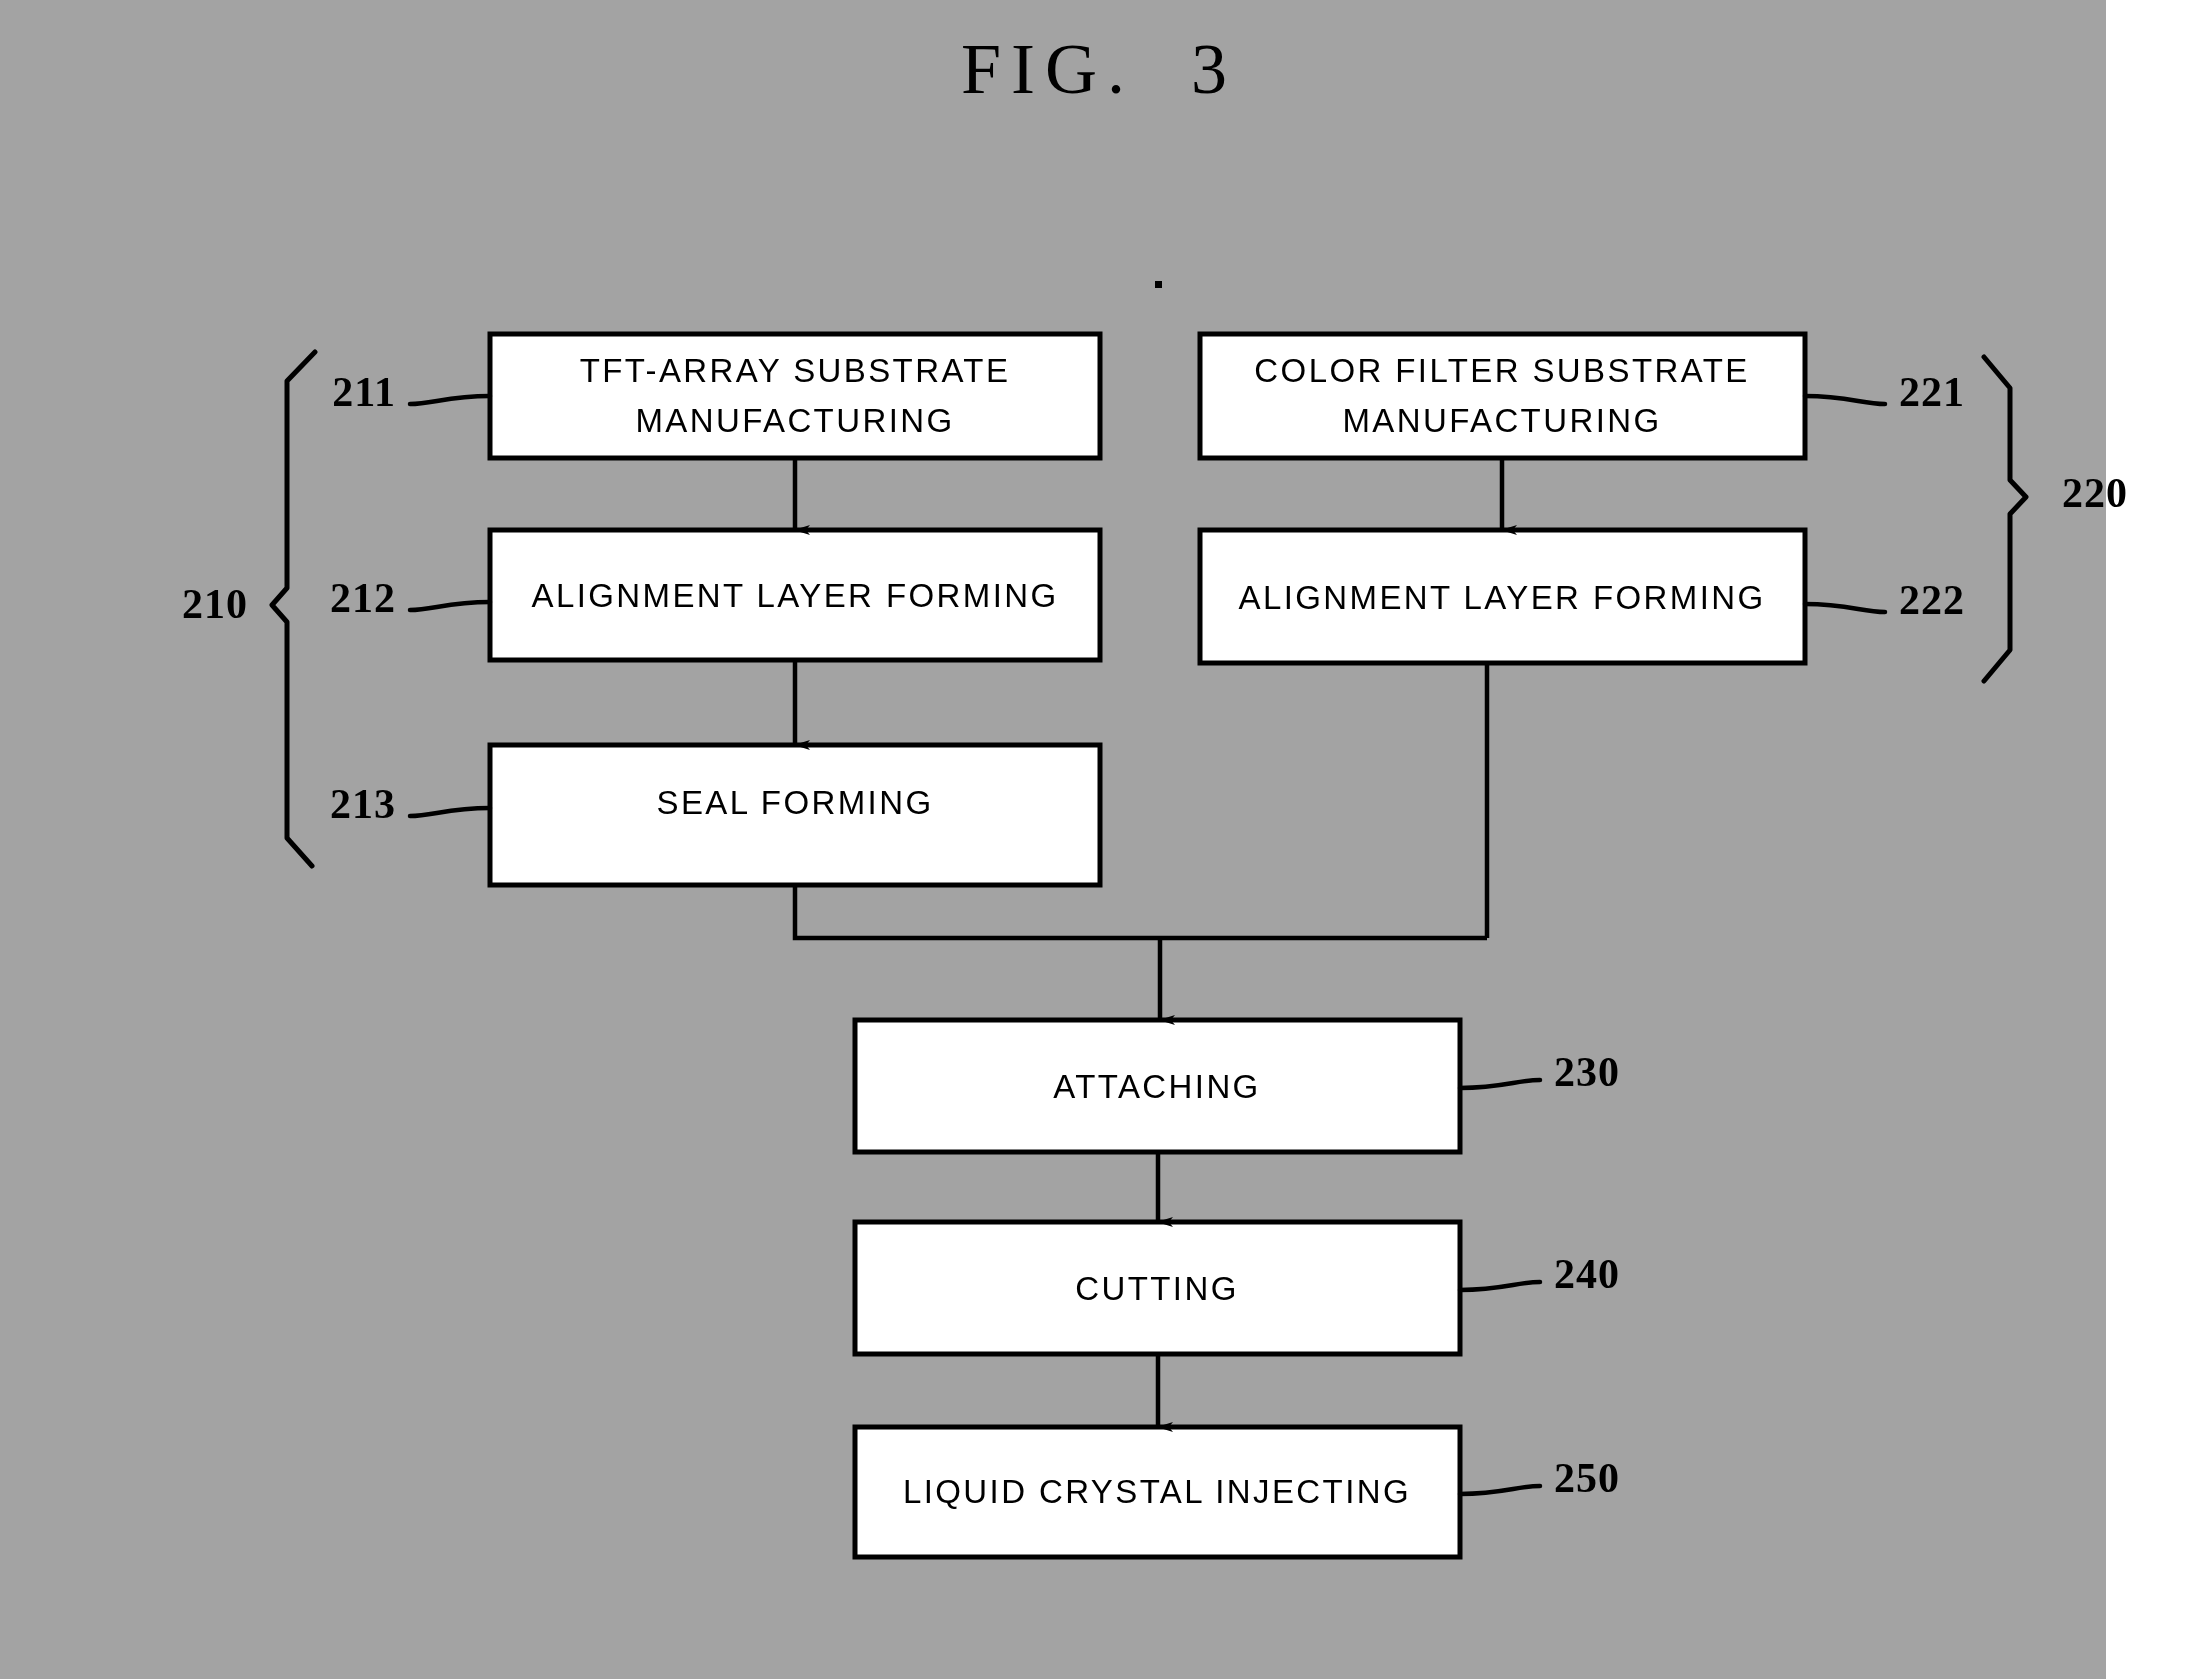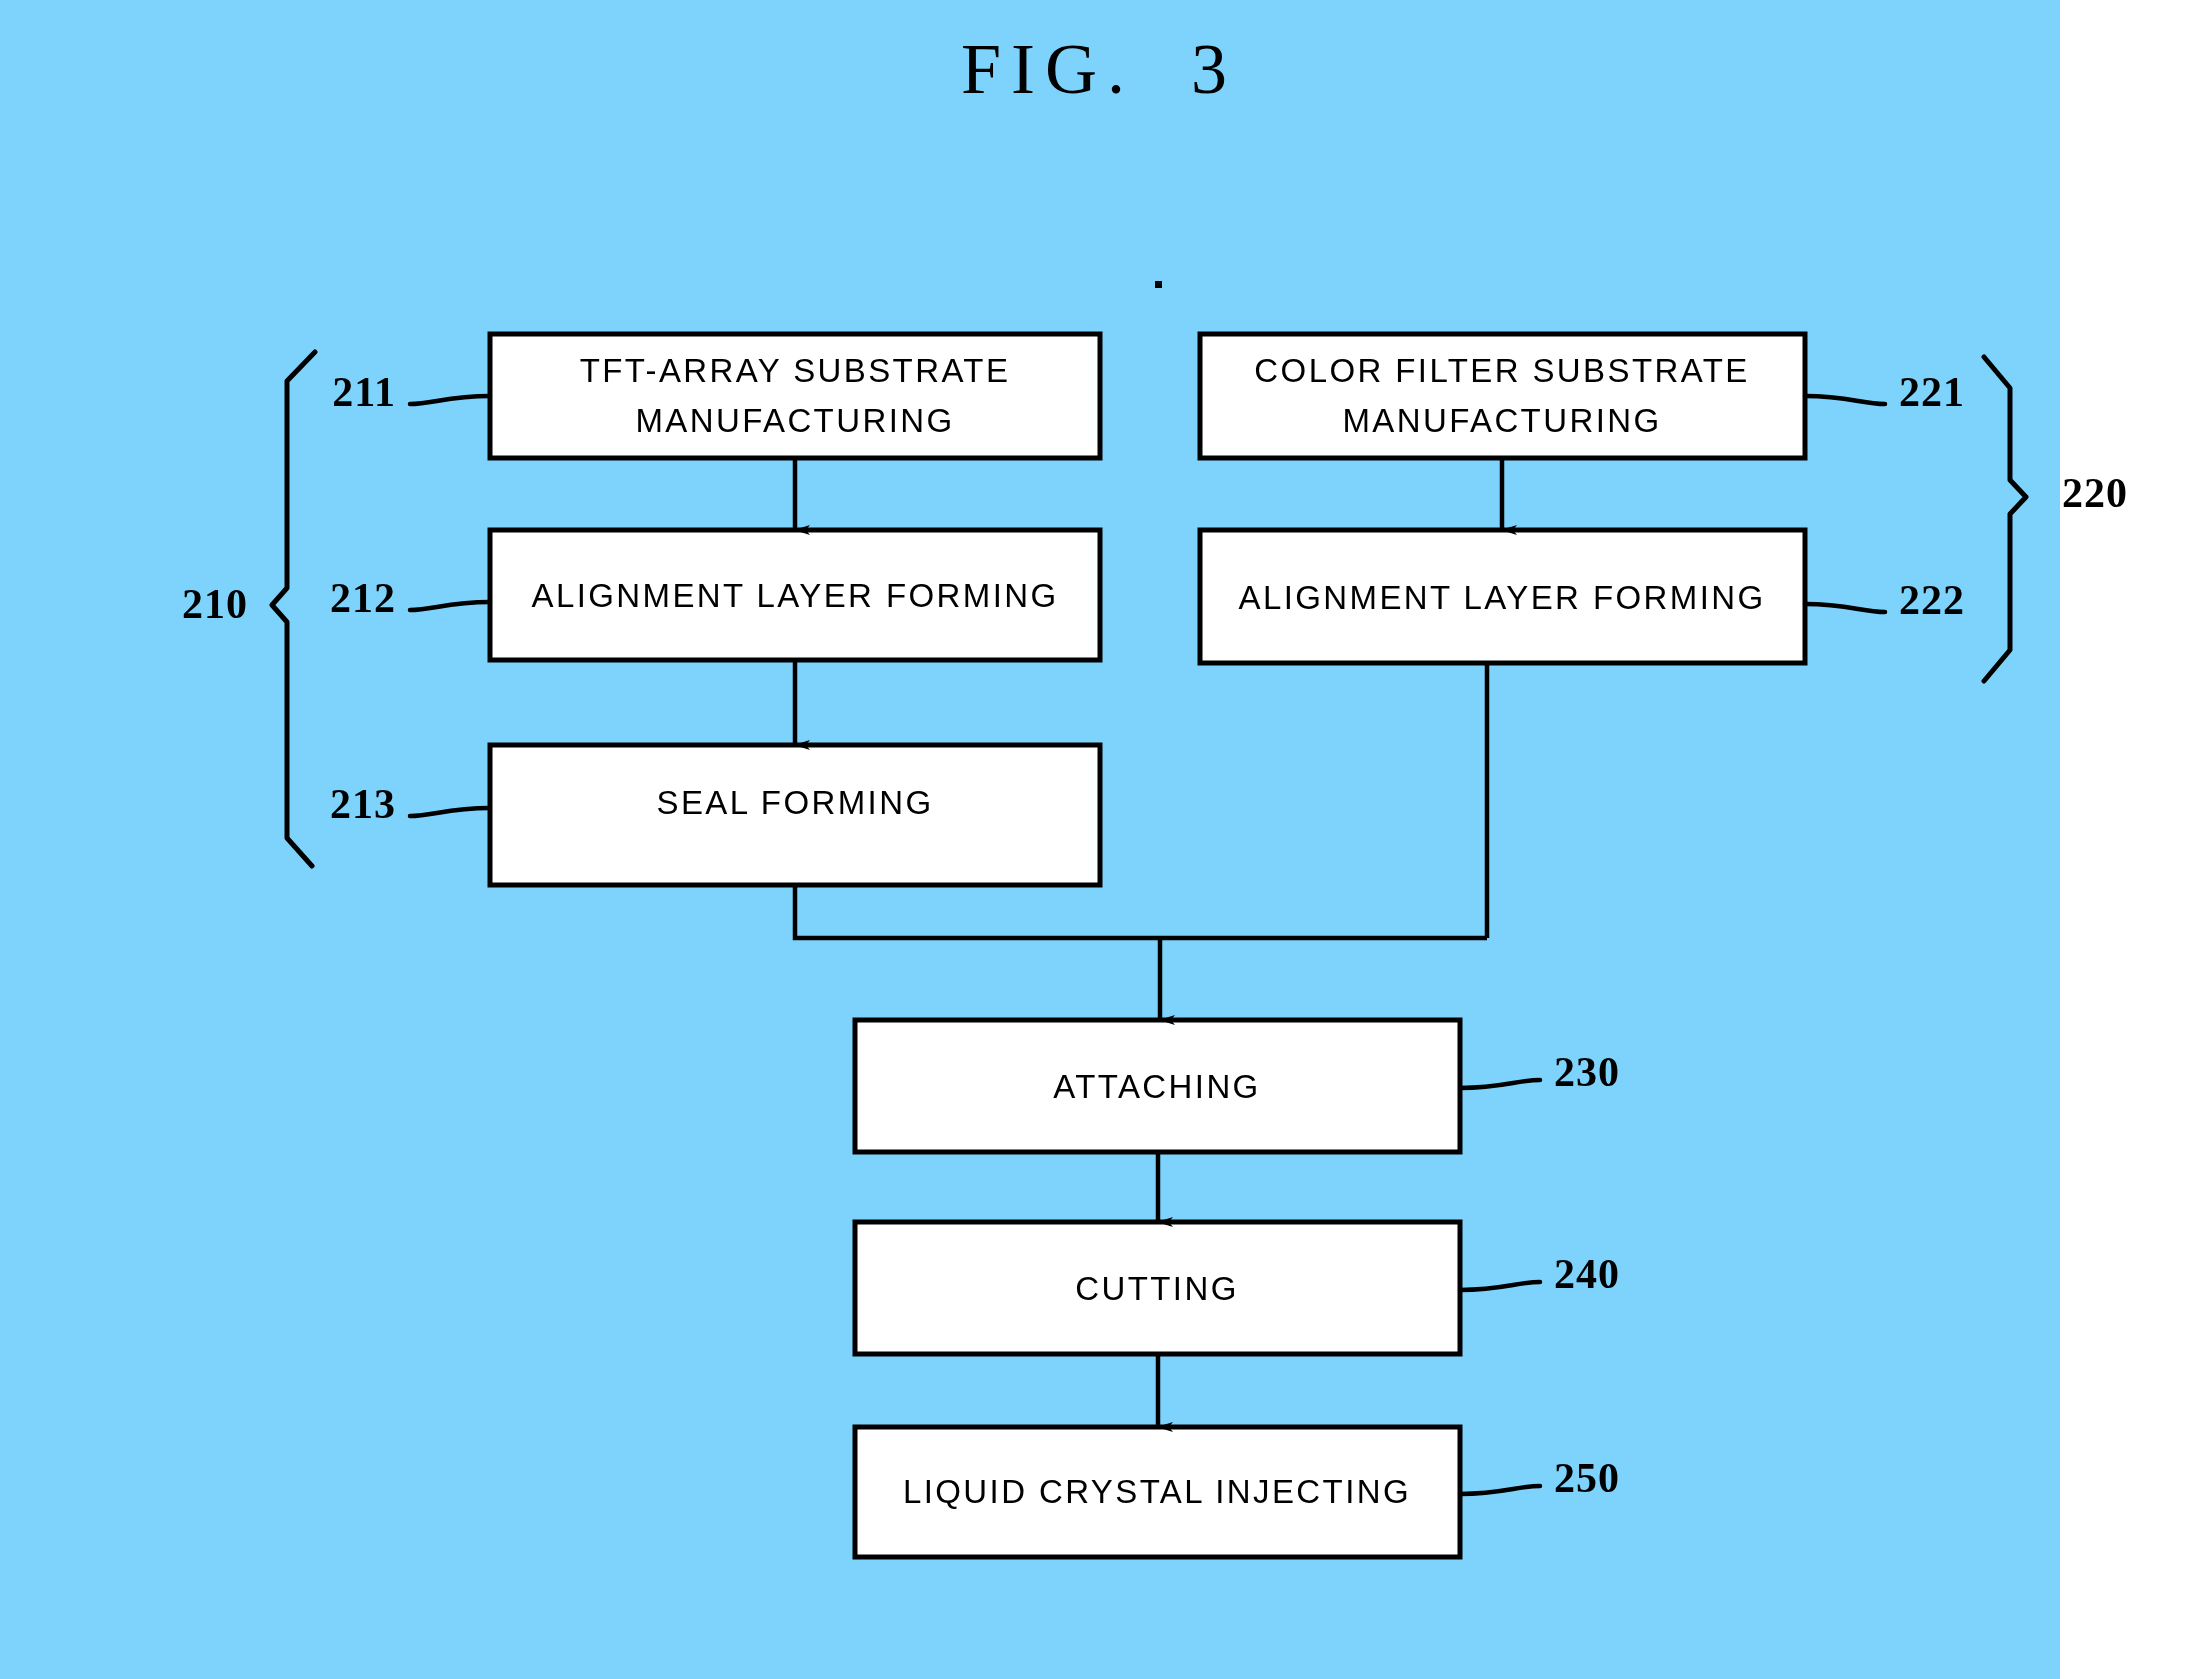--- a/index.html
+++ b/index.html
@@ -10,21 +10,22 @@
   body {
     width: 2198px;
     height: 1679px;
     font-family: "Liberation Sans", sans-serif;
     overflow: hidden;
   }
   #figure-root {
     position: relative;
     width: 2060px;
     height: 1679px;
-    background: #7dd3fc;
+    background: #a3a3a3;
+    padding-left: 46px;
   }
   #fig-title {
     position: absolute;
     left: 0;
     top: 28px;
     width: 2198px;
     text-align: center;
     font-family: "Liberation Serif", serif;
     font-size: 72px;
     letter-spacing: 10px;

